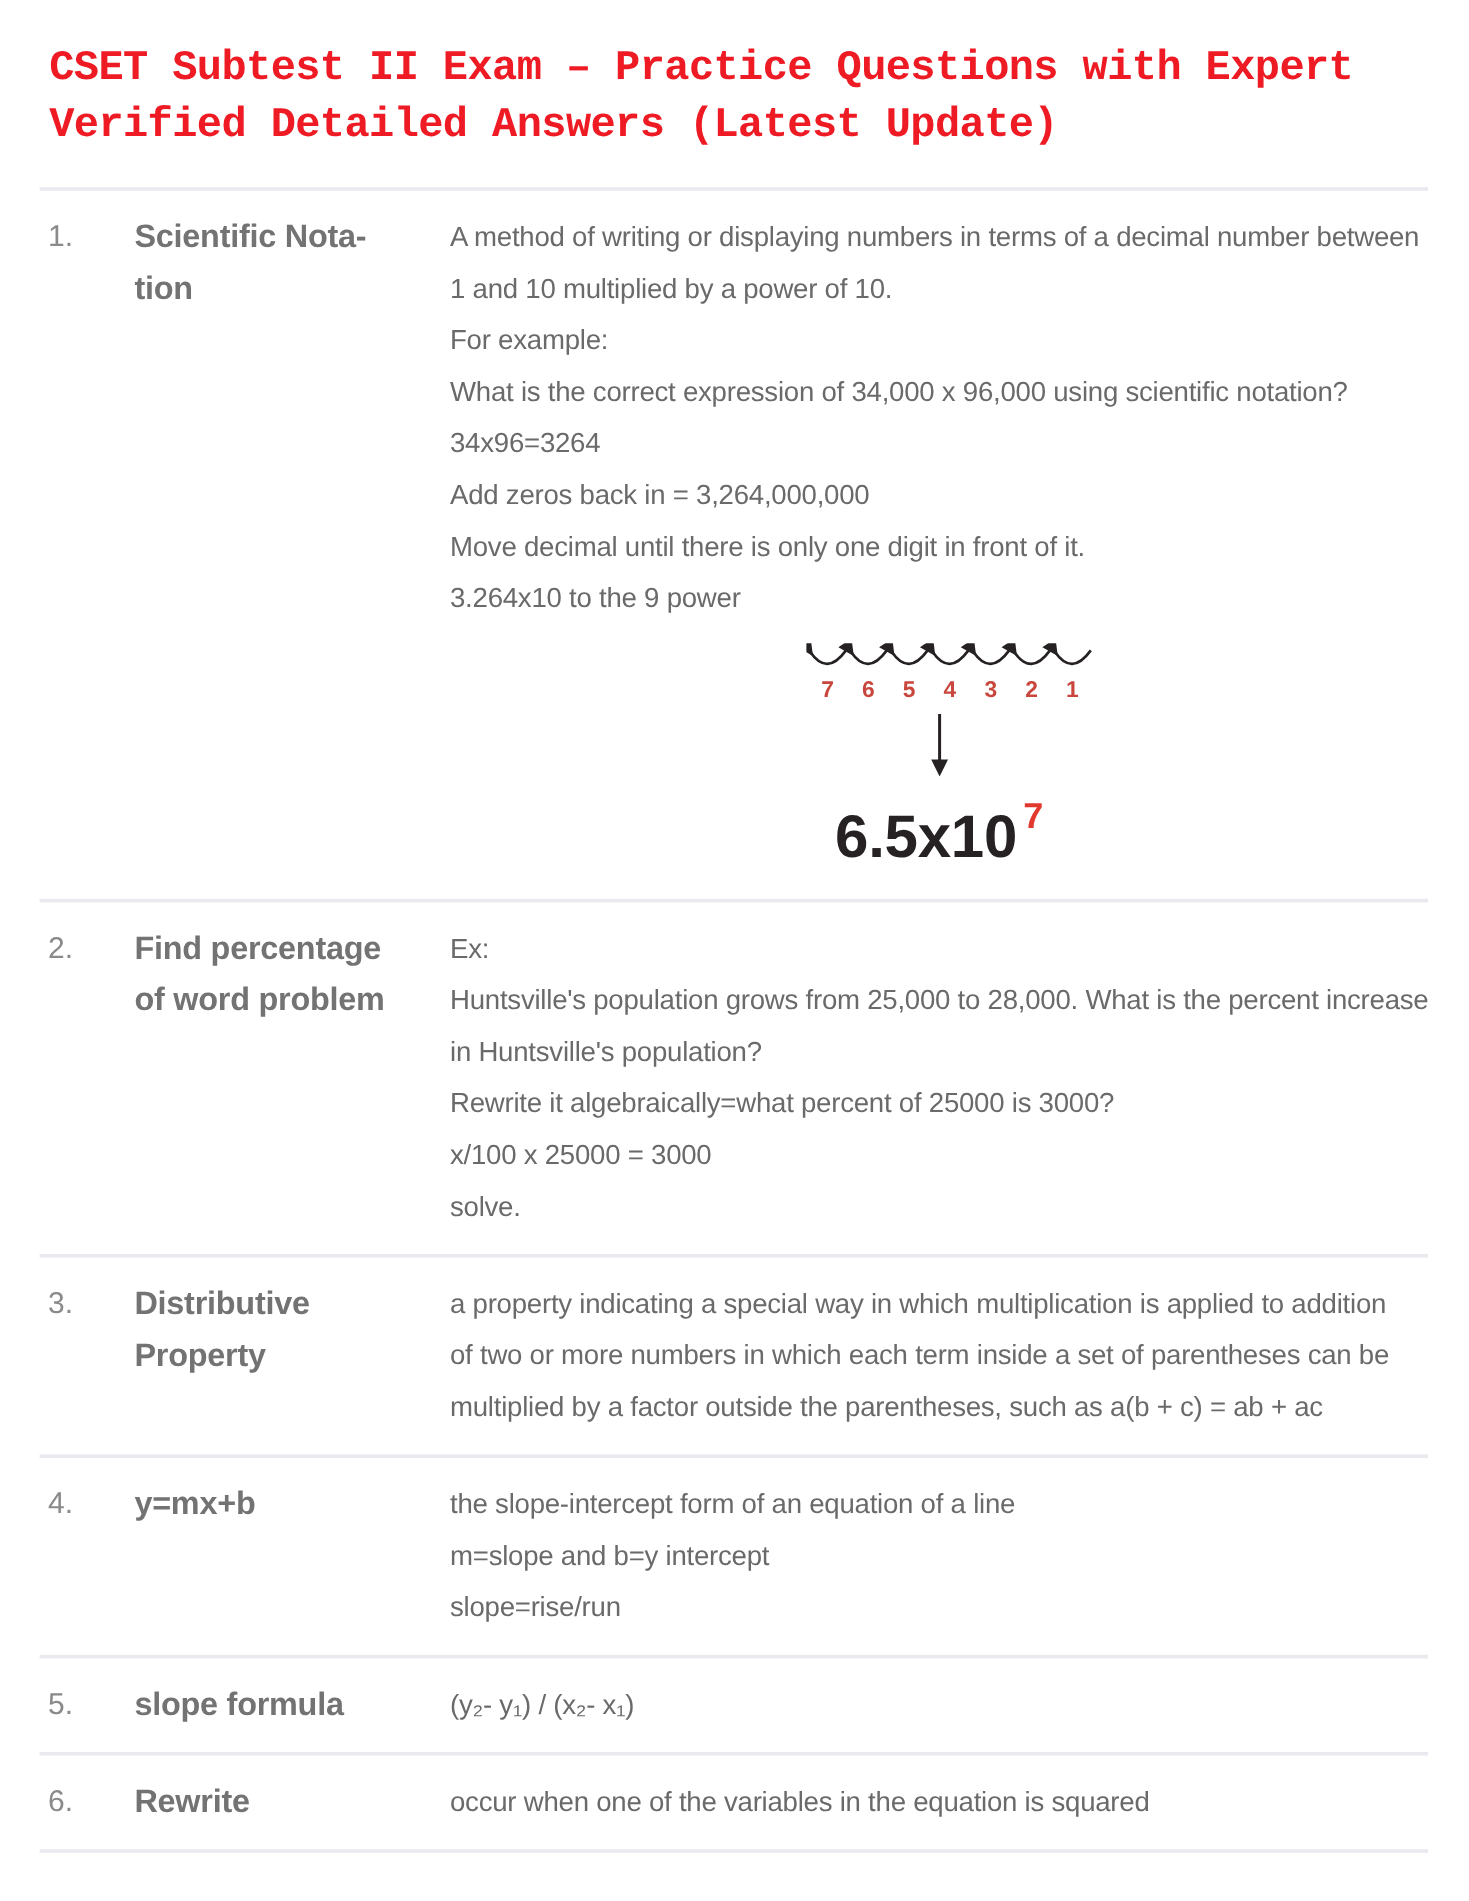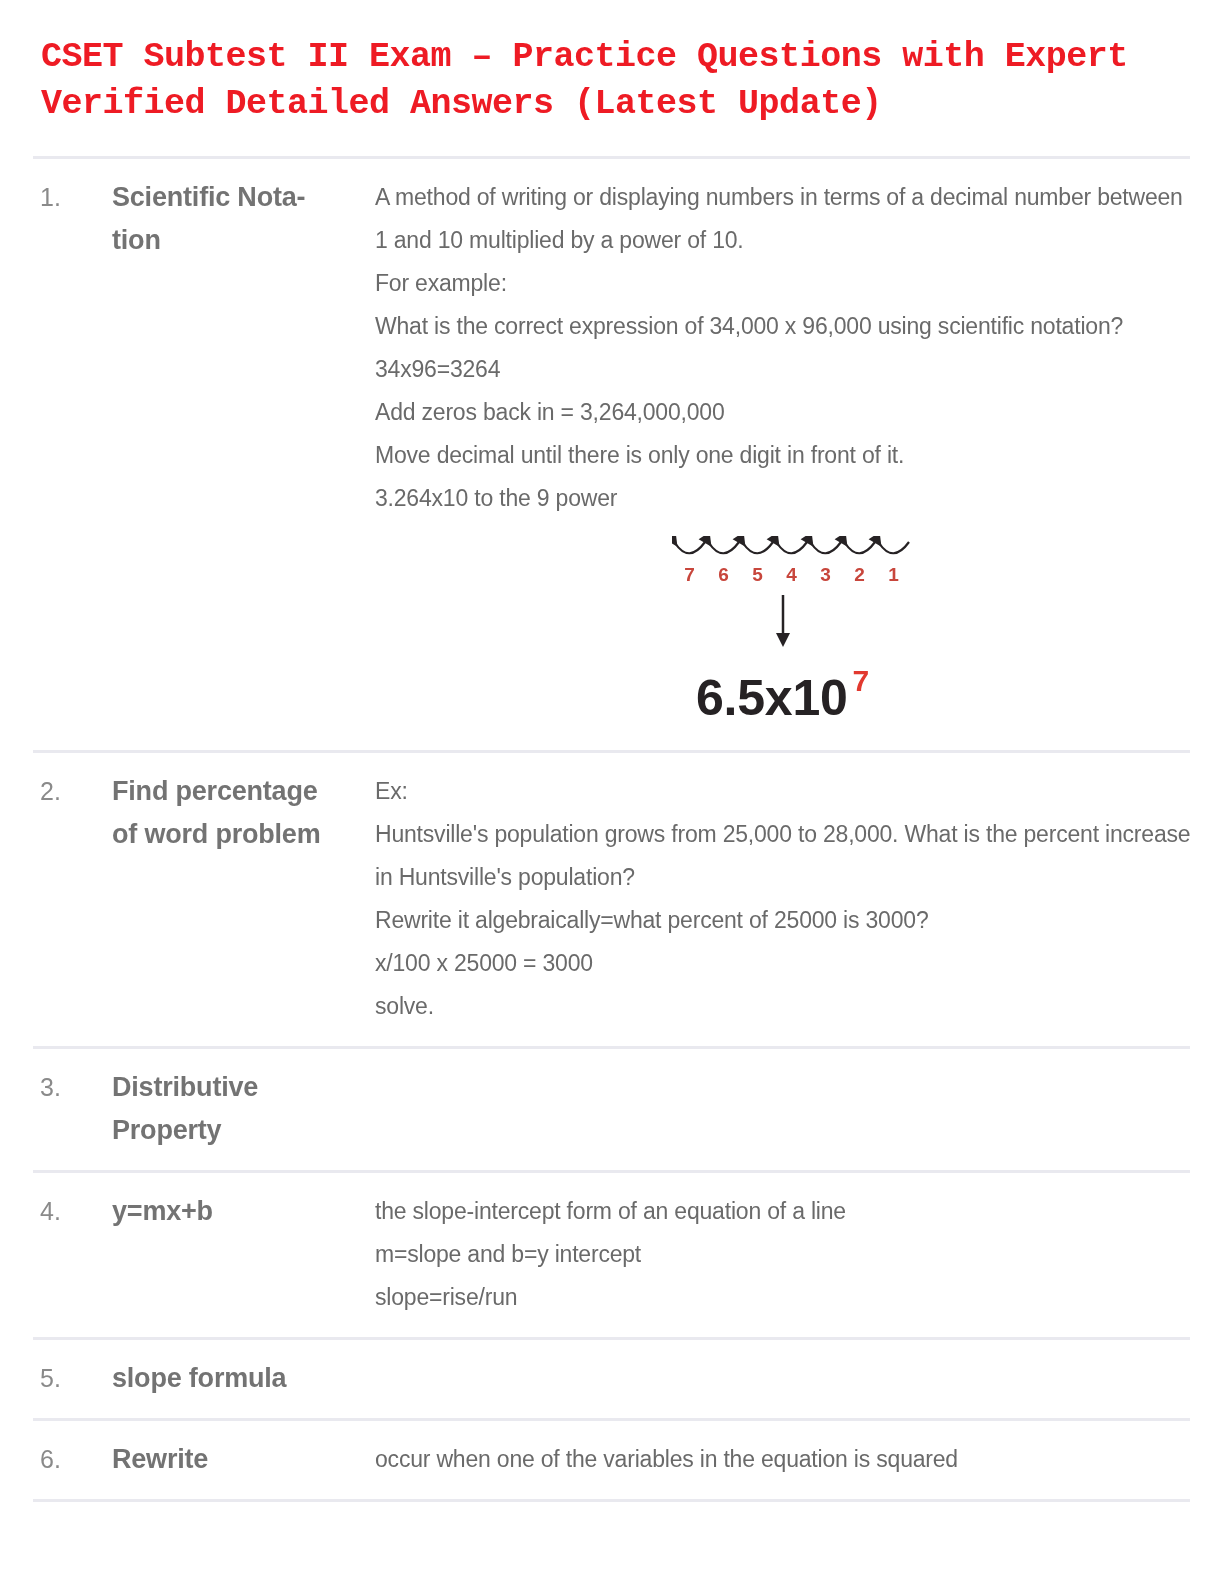--- a/index.html
+++ b/index.html
@@ -166,35 +166,43 @@
 Rewrite it algebraically=what percent of 25000 is 3000?
 x/100 x 25000 = 3000
 solve.</div>
       </div>
     </div>
 
     <div class="row">
       <div class="col-num">3.</div>
       <div class="col-term">Distributive
 Property</div>
+      <div class="col-def">
+        <div class="def-text">a property indicating a special way in which multiplication is applied to addition
+of two or more numbers in which each term inside a set of parentheses can be
+multiplied by a factor outside the parentheses, such as a(b + c) = ab + ac</div>
+      </div>
     </div>
 
     <div class="row">
       <div class="col-num">4.</div>
       <div class="col-term">y=mx+b</div>
       <div class="col-def">
         <div class="def-text">the slope-intercept form of an equation of a line
 m=slope and b=y intercept
 slope=rise/run</div>
       </div>
     </div>
 
     <div class="row">
       <div class="col-num">5.</div>
       <div class="col-term">slope formula</div>
+      <div class="col-def">
+        <div class="def-text">(y₂- y₁) / (x₂- x₁)</div>
+      </div>
     </div>
 
     <div class="row">
       <div class="col-num">6.</div>
       <div class="col-term">Rewrite</div>
       <div class="col-def">
         <div class="def-text">occur when one of the variables in the equation is squared</div>
       </div>
     </div>
 

